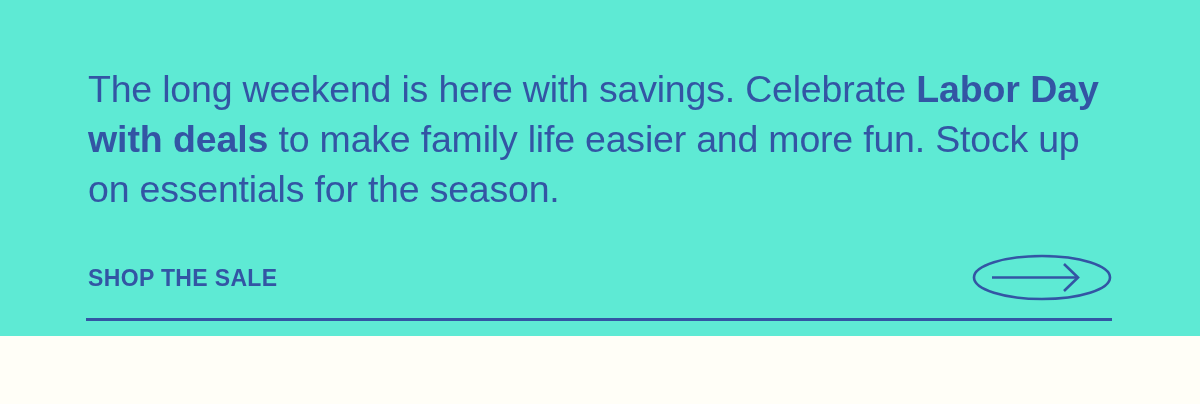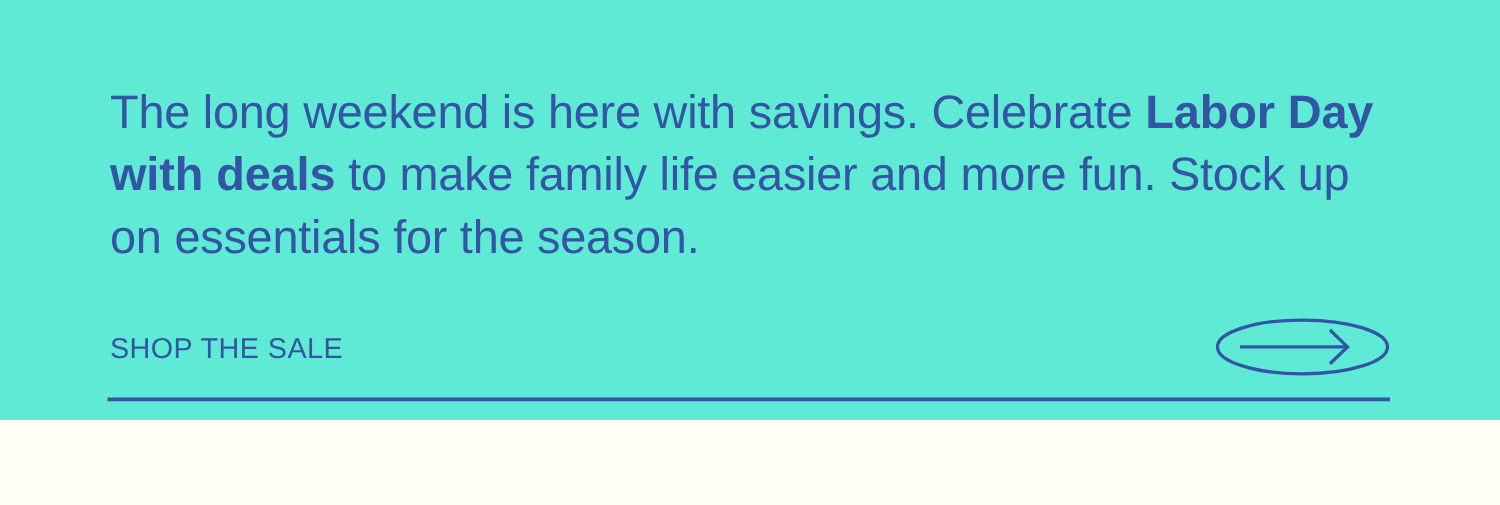--- a/index.html
+++ b/index.html
@@ -48,21 +48,21 @@
     width: 1026px;
     height: 52px;
   }
 
   .cta-label {
     position: absolute;
     left: 2px;
     top: 12px;
     color: #3355a4;
     font-size: 23px;
-    font-weight: 400;
+    font-weight: 700;
     letter-spacing: 0.35px;
     line-height: 28px;
     text-transform: uppercase;
     white-space: nowrap;
   }
 
   .arrow-oval {
     position: absolute;
     right: 0px;
     top: 2px;

